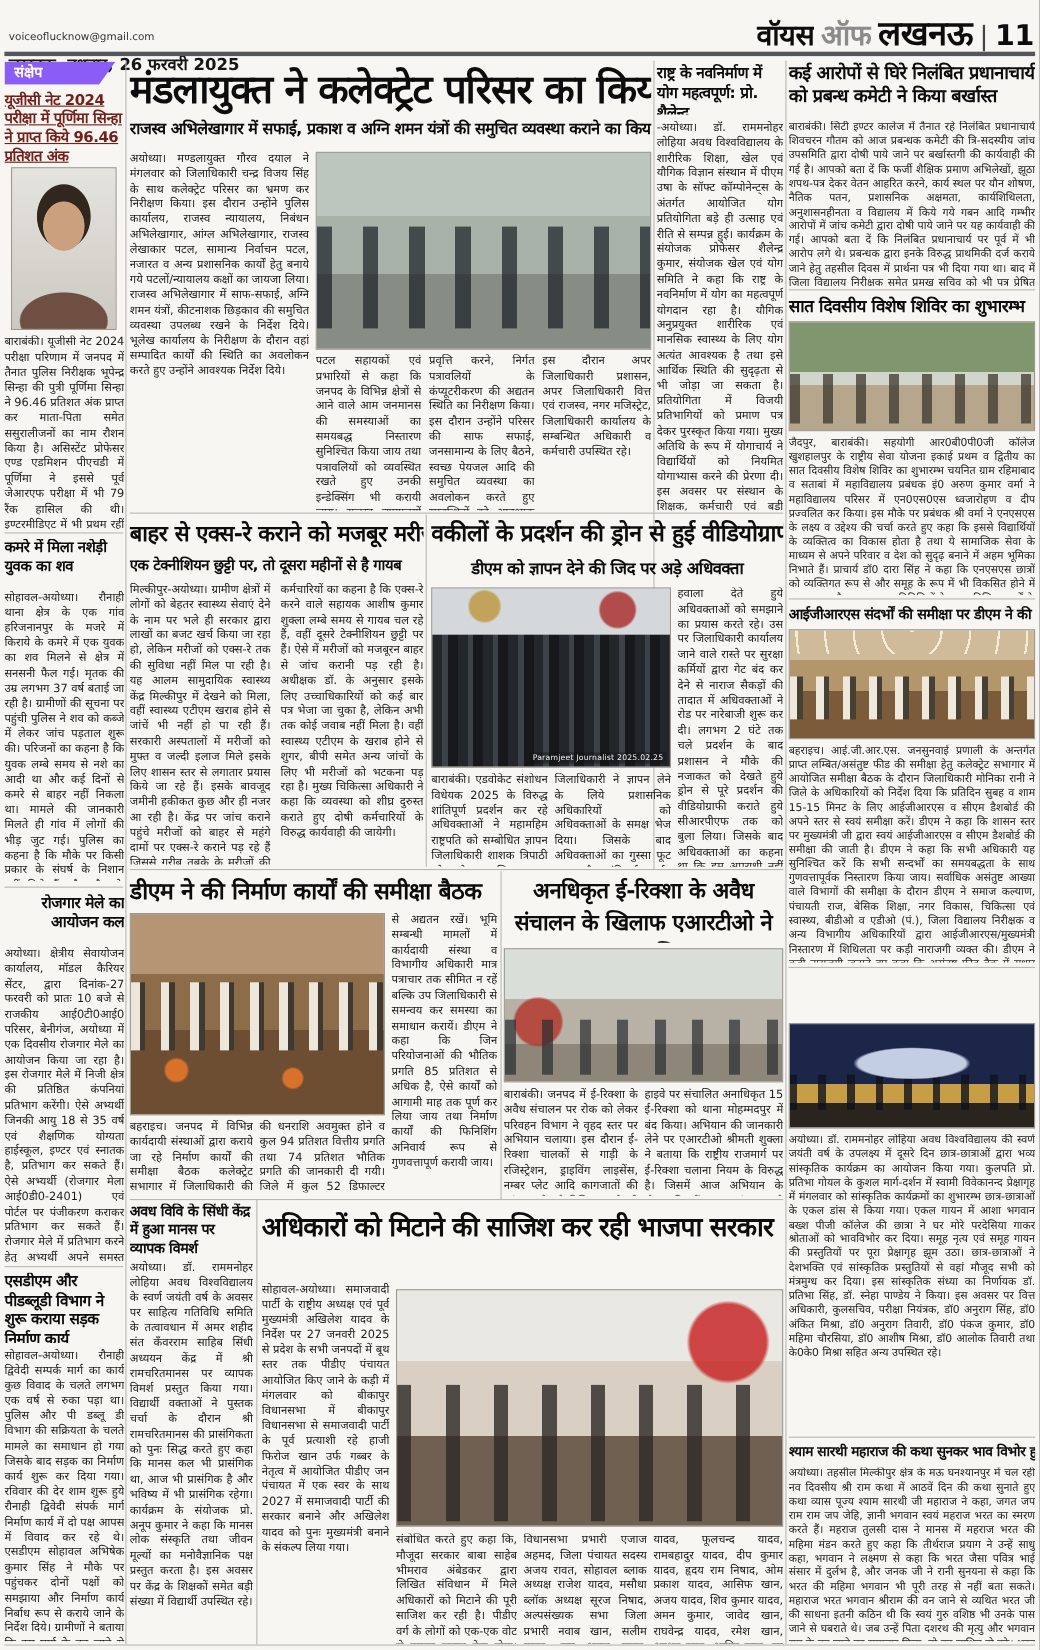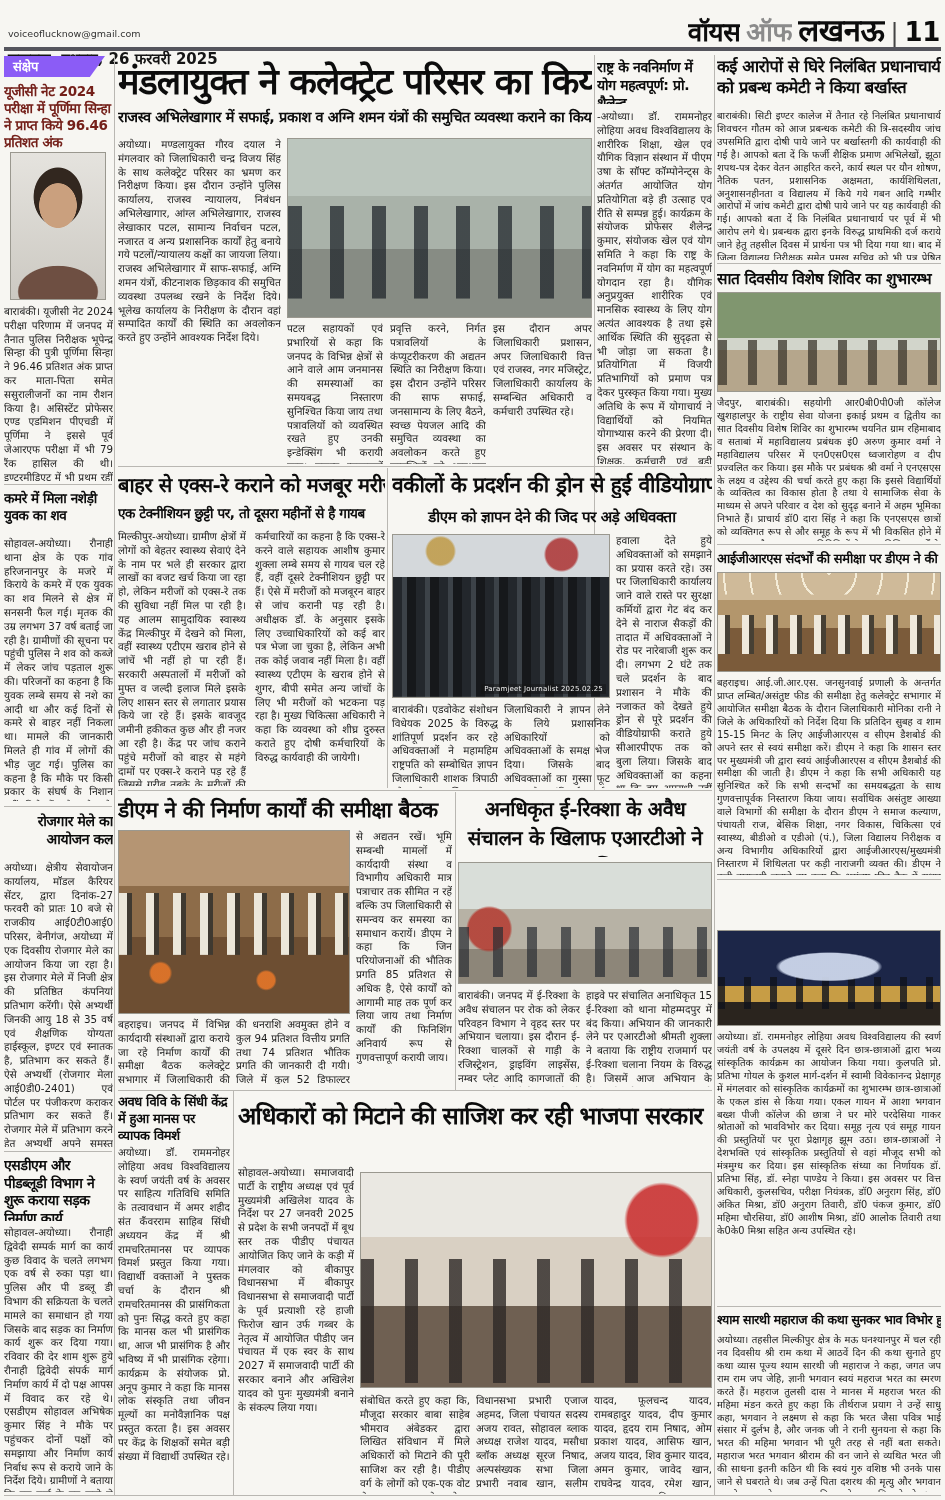--- a/index.html
+++ b/index.html
@@ -102,21 +102,21 @@
   <div class="abs hrule" style="left:717px;top:544px;width:224px;"></div>
   <div class="abs hrule" style="left:717px;top:879px;width:224px;"></div>
   <div class="abs hrule" style="left:717px;top:1306px;width:224px;"></div>
   <div class="abs hrule" style="left:4px;top:484px;width:108px;"></div>
   <div class="abs hrule" style="left:4px;top:806px;width:108px;"></div>
   <div class="abs hrule" style="left:4px;top:1151px;width:108px;"></div>
   <div class="abs hrule" style="left:4px;top:1495px;width:937px;"></div>
 
   <div class="abs tag" style="left:4px;top:56px;width:92px;height:21px;">संक्षेप</div>
 
-  <div class="abs hl maroon" style="left:4px;top:83px;width:109px;height:66px;font-size:13.5px;line-height:1.25;">यूजीसी नेट 2024 परीक्षा में पूर्णिमा सिन्हा ने प्राप्त किये 96.46 प्रतिशत अंक</div>
+  <div class="abs hl maroon" style="left:4px;top:83px;width:109px;height:66px;font-size:13.5px;line-height:1.25;text-decoration:underline;">यूजीसी नेट 2024 परीक्षा में पूर्णिमा सिन्हा ने प्राप्त किये 96.46 प्रतिशत अंक</div>
   <div class="abs photo ph-portrait" style="left:10px;top:152px;width:96px;height:148px;"></div>
   <div class="abs body" style="left:4px;top:305px;width:109px;height:176px;">बाराबंकी। यूजीसी नेट 2024 परीक्षा परिणाम में जनपद में तैनात पुलिस निरीक्षक भूपेन्द्र सिन्हा की पुत्री पूर्णिमा सिन्हा ने 96.46 प्रतिशत अंक प्राप्त कर माता-पिता समेत ससुरालीजनों का नाम रौशन किया है। असिस्टेंट प्रोफेसर एण्ड एडमिशन पीएचडी में पूर्णिमा ने इससे पूर्व जेआरएफ परीक्षा में भी 79 रैंक हासिल की थी। इण्टरमीडिएट में भी प्रथम रहीं पूर्णिमा हिन्दू विश्वविद्यालय वाराणसी से बीए, एमए व पोस्टग्रेजुएट में भी प्रथम स्थान प्राप्त कर चुकी हैं। उन्होंने इस सफलता का श्रेय अपने परिजनों को दिया है।</div>
 
   <div class="abs hl" style="left:4px;top:490px;width:109px;height:42px;font-size:13.5px;line-height:1.25;">कमरे में मिला नशेड़ी युवक का शव</div>
   <div class="abs body" style="left:4px;top:537px;width:109px;height:264px;">सोहावल-अयोध्या। रौनाही थाना क्षेत्र के एक गांव हरिजनानपुर के मजरे में किराये के कमरे में एक युवक का शव मिलने से क्षेत्र में सनसनी फैल गई। मृतक की उम्र लगभग 37 वर्ष बताई जा रही है। ग्रामीणों की सूचना पर पहुंची पुलिस ने शव को कब्जे में लेकर जांच पड़ताल शुरू की। परिजनों का कहना है कि युवक लम्बे समय से नशे का आदी था और कई दिनों से कमरे से बाहर नहीं निकला था। मामले की जानकारी मिलते ही गांव में लोगों की भीड़ जुट गई। पुलिस का कहना है कि मौके पर किसी प्रकार के संघर्ष के निशान नहीं मिले हैं और मौत के कारणों का खुलासा पोस्टमार्टम रिपोर्ट आने के बाद ही हो सकेगा। थाना प्रभारी ने बताया कि शव को पोस्टमार्टम के लिए भेज दिया गया है।</div>
 
   <div class="abs hl" style="left:4px;top:813px;width:109px;height:44px;font-size:14px;line-height:1.25;text-align:right;">रोजगार मेले का आयोजन कल</div>
   <div class="abs body" style="left:4px;top:861px;width:109px;height:286px;">अयोध्या। क्षेत्रीय सेवायोजन कार्यालय, मॉडल कैरियर सेंटर, द्वारा दिनांक-27 फरवरी को प्रातः 10 बजे से राजकीय आई0टी0आई0 परिसर, बेनीगंज, अयोध्या में एक दिवसीय रोजगार मेले का आयोजन किया जा रहा है। इस रोजगार मेले में निजी क्षेत्र की प्रतिष्ठित कंपनियां प्रतिभाग करेंगी। ऐसे अभ्यर्थी जिनकी आयु 18 से 35 वर्ष एवं शैक्षणिक योग्यता हाईस्कूल, इण्टर एवं स्नातक है, प्रतिभाग कर सकते हैं। ऐसे अभ्यर्थी (रोजगार मेला आई0डी0-2401) एवं पोर्टल पर पंजीकरण कराकर प्रतिभाग कर सकते हैं। रोजगार मेले में प्रतिभाग करने हेतु अभ्यर्थी अपने समस्त शैक्षणिक प्रमाण पत्रों की छायाप्रति के साथ उक्त दिनांक को राजकीय आई0टी0आई0 परिसर, बेनीगंज, अयोध्या में उपस्थित हों, इस हेतु किसी भी प्रकार का मार्ग व्यय आदि देय नहीं है। उक्त जानकारी सहायक निदेशक सेवायोजन अयोध्या ने दी है।</div>
 
   <div class="abs hl" style="left:4px;top:1157px;width:109px;height:64px;font-size:14px;line-height:1.25;">एसडीएम और पीडब्लूडी विभाग ने शुरू कराया सड़क निर्माण कार्य</div>

